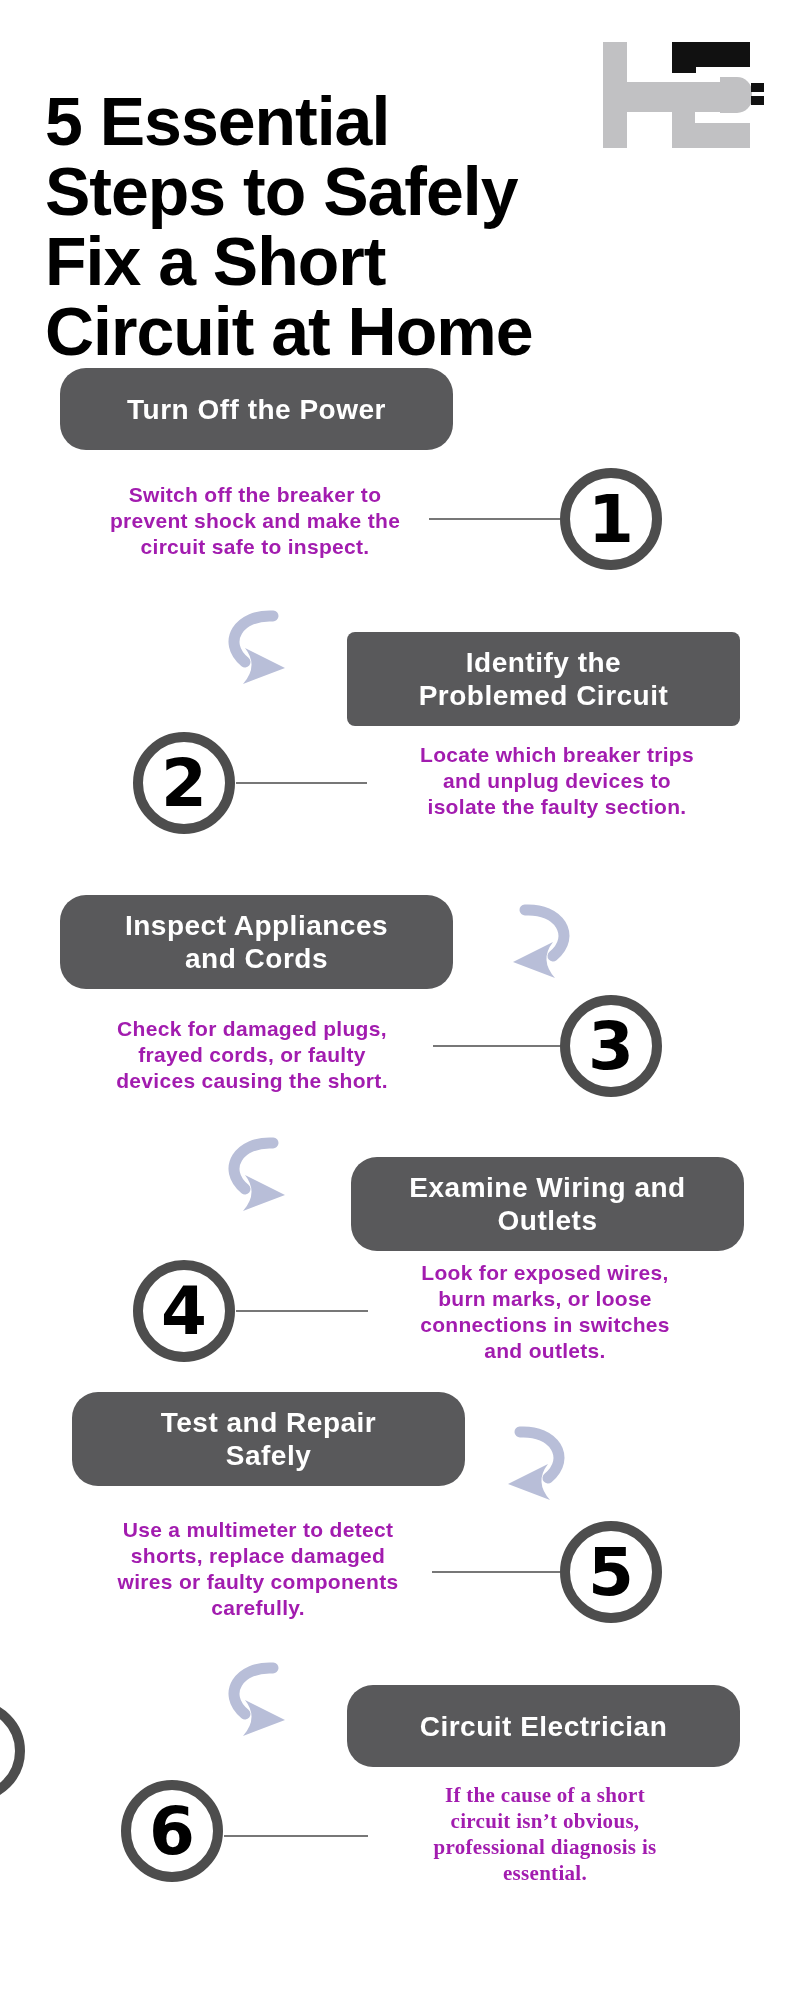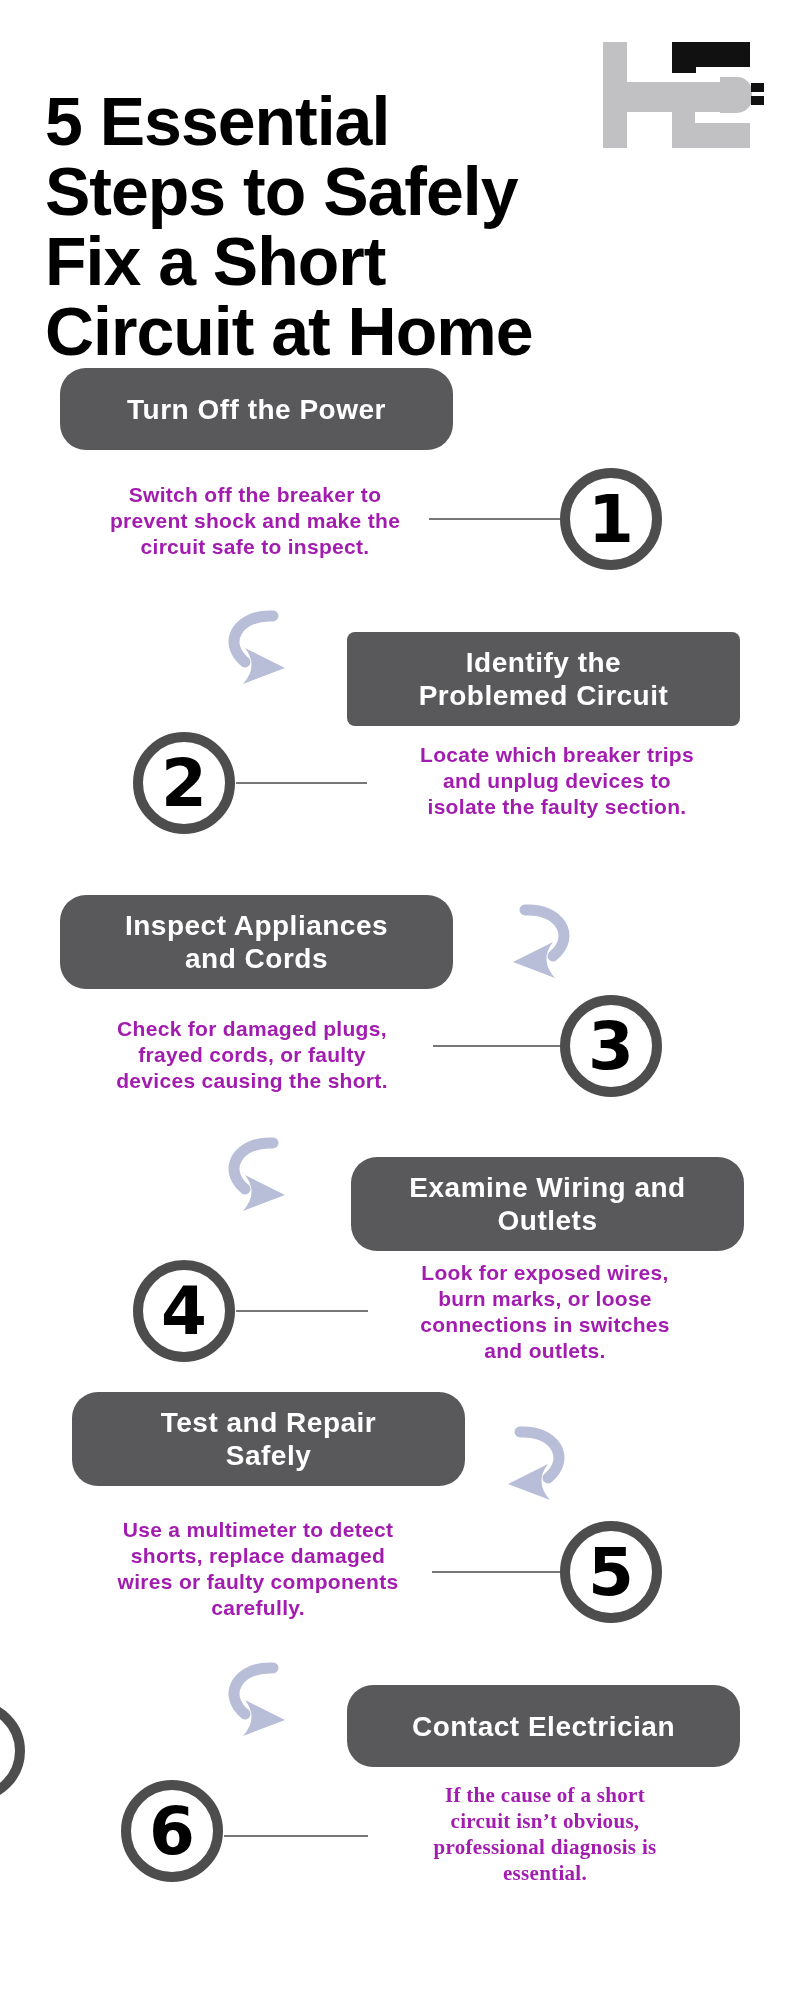--- a/index.html
+++ b/index.html
@@ -167,21 +167,21 @@
       </div>
   </section>
 
   <svg class="arrow a5" viewBox="0 0 80 80">
     <path d="M58 8 C 24 6, 6 34, 30 54" fill="none" stroke="#b8bed8" stroke-width="11" stroke-linecap="round"></path>
     <path d="M30 40 Q 44 58 28 76 L 70 60 Z" fill="#b8bed8"></path>
   </svg>
 
   <section>
     <div class="numcircle npartial"></div>
-    <div class="pill p6">Contact Electrician</div>
+    <div class="pill p6">Circuit Electrician</div>
     <div class="desc d6">If the cause of a short<br>circuit isn’t obvious,<br>professional diagnosis is<br>essential.</div>
     <div class="connector c6"></div>
     <div class="numcircle n6">
         <span>6</span>
       </div>
   </section>
 
 </div>
 
 </body></html>

